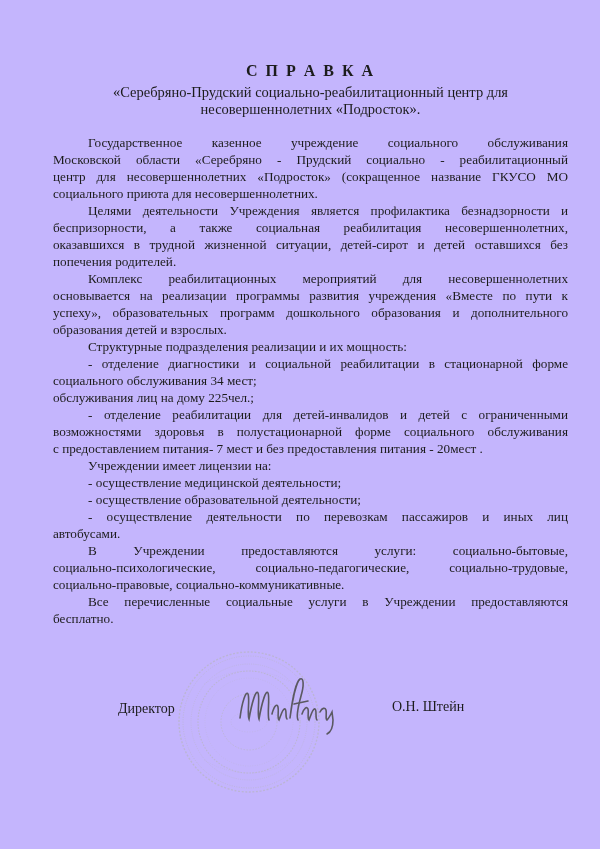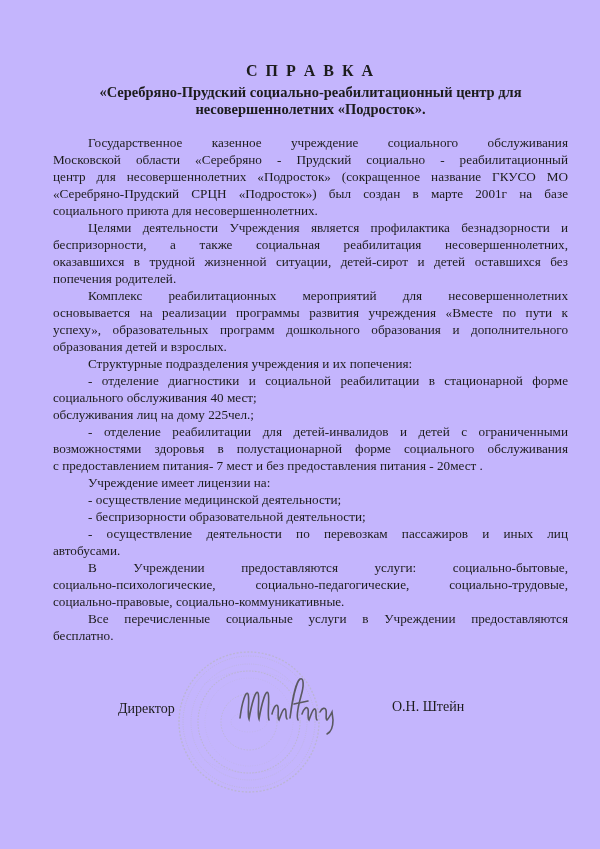--- a/index.html
+++ b/index.html
@@ -10,21 +10,21 @@
     color:#1c1c1c;
     font-family:"Liberation Serif","DejaVu Serif",serif;
     overflow:hidden;
   }
   .content{position:absolute;left:53px;top:62px;width:515px;}
   .doc-title{
     font-size:16px;font-weight:bold;text-align:center;
     letter-spacing:2px;margin:0 0 4px 0;
   }
   .doc-subtitle{
-    font-size:14.5px;font-weight:bold;text-align:center;line-height:16.5px;
+    font-size:14.5px;font-weight:normal;text-align:center;line-height:16.5px;
   }
   .body-text{margin-top:17px;font-size:13.2px;line-height:17px;}
   .bline{height:17px;white-space:normal;}
   .bline.ind{text-indent:35px;}
   .bline.just{text-align:justify;text-align-last:justify;}
   .sig-role,.sig-name{
     position:absolute;font-size:14px;color:#1c1c1c;
   }
   .sig-role{left:118px;top:701px;}
   .sig-name{left:392px;top:699px;}
@@ -38,40 +38,39 @@
   <div class="content">
     <div class="doc-title">С П Р А В К А</div>
     <div class="doc-subtitle">
       <div>«Серебряно-Прудский социально-реабилитационный центр для</div>
       <div>несовершеннолетних «Подросток».</div>
     </div>
     <div class="body-text">
         <div class="bline ind just">Государственное казенное учреждение социального обслуживания</div>
         <div class="bline just">Московской области «Серебряно - Прудский социально - реабилитационный</div>
         <div class="bline just">центр для несовершеннолетних «Подросток» (сокращенное название ГКУСО МО</div>
-        <div class="bline just">«Серебряно-Прудский СРЦН «Подросток») был создан в марте 2001г на базе</div>
         <div class="bline">социального приюта для несовершеннолетних.</div>
         <div class="bline ind just">Целями деятельности Учреждения является профилактика безнадзорности и</div>
         <div class="bline just">беспризорности, а также социальная реабилитация несовершеннолетних,</div>
         <div class="bline just">оказавшихся в трудной жизненной ситуации, детей-сирот и детей оставшихся без</div>
         <div class="bline">попечения родителей.</div>
         <div class="bline ind just">Комплекс реабилитационных мероприятий для несовершеннолетних</div>
         <div class="bline just">основывается на реализации программы развития учреждения «Вместе по пути к</div>
         <div class="bline just">успеху», образовательных программ дошкольного образования и дополнительного</div>
         <div class="bline">образования детей и взрослых.</div>
-        <div class="bline ind">Структурные подразделения учреждения и их попечения:</div>
+        <div class="bline ind">Структурные подразделения реализации и их мощность:</div>
         <div class="bline ind just">- отделение диагностики и социальной реабилитации в стационарной форме</div>
-        <div class="bline">социального обслуживания 40 мест;</div>
+        <div class="bline">социального обслуживания 34 мест;</div>
         <div class="bline">обслуживания лиц на дому 225чел.;</div>
         <div class="bline ind just">- отделение реабилитации для детей-инвалидов и детей с ограниченными</div>
         <div class="bline just">возможностями здоровья в полустационарной форме социального обслуживания</div>
         <div class="bline">с предоставлением питания- 7 мест и без предоставления питания - 20мест .</div>
-        <div class="bline ind">Учреждение имеет лицензии на:</div>
+        <div class="bline ind">Учреждении имеет лицензии на:</div>
         <div class="bline ind">- осуществление медицинской деятельности;</div>
-        <div class="bline ind">- беспризорности образовательной деятельности;</div>
+        <div class="bline ind">- осуществление образовательной деятельности;</div>
         <div class="bline ind just">- осуществление деятельности по перевозкам пассажиров и иных лиц</div>
         <div class="bline">автобусами.</div>
         <div class="bline ind just">В Учреждении предоставляются услуги: социально-бытовые,</div>
         <div class="bline just">социально-психологические, социально-педагогические, социально-трудовые,</div>
         <div class="bline">социально-правовые, социально-коммуникативные.</div>
         <div class="bline ind just">Все перечисленные социальные услуги в Учреждении предоставляются</div>
         <div class="bline">бесплатно.</div>
       </div>
   </div>
 

